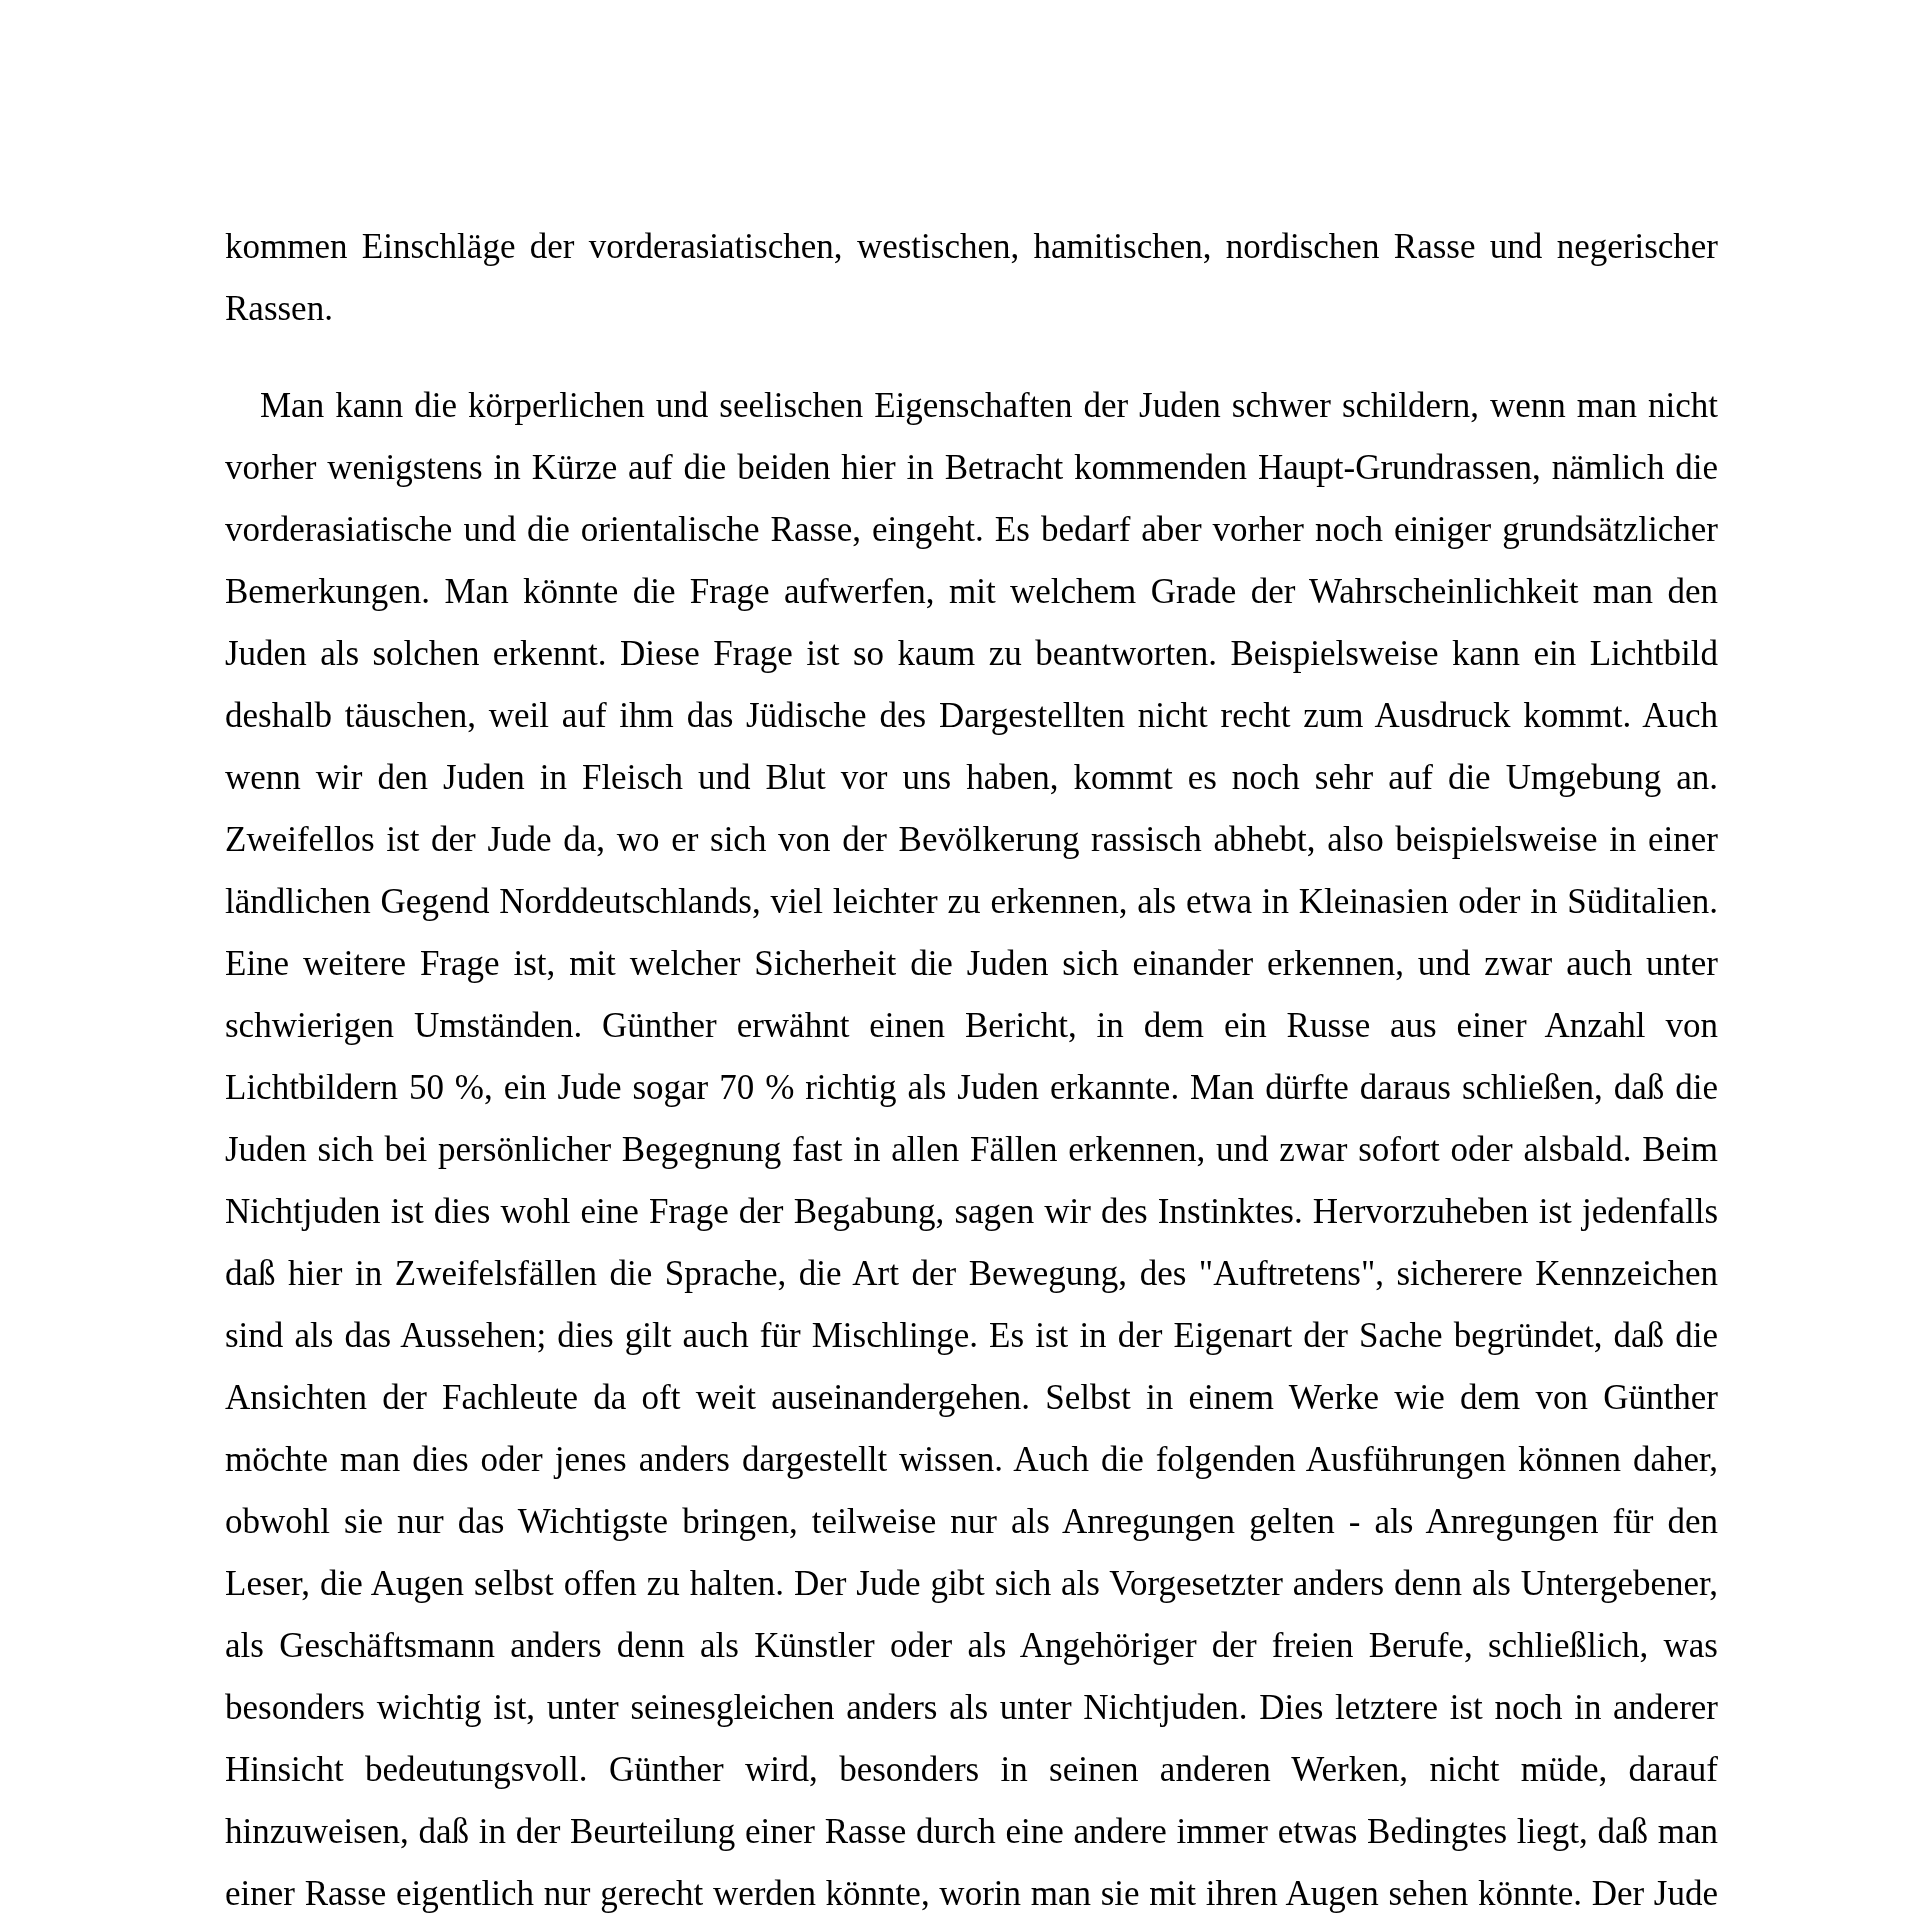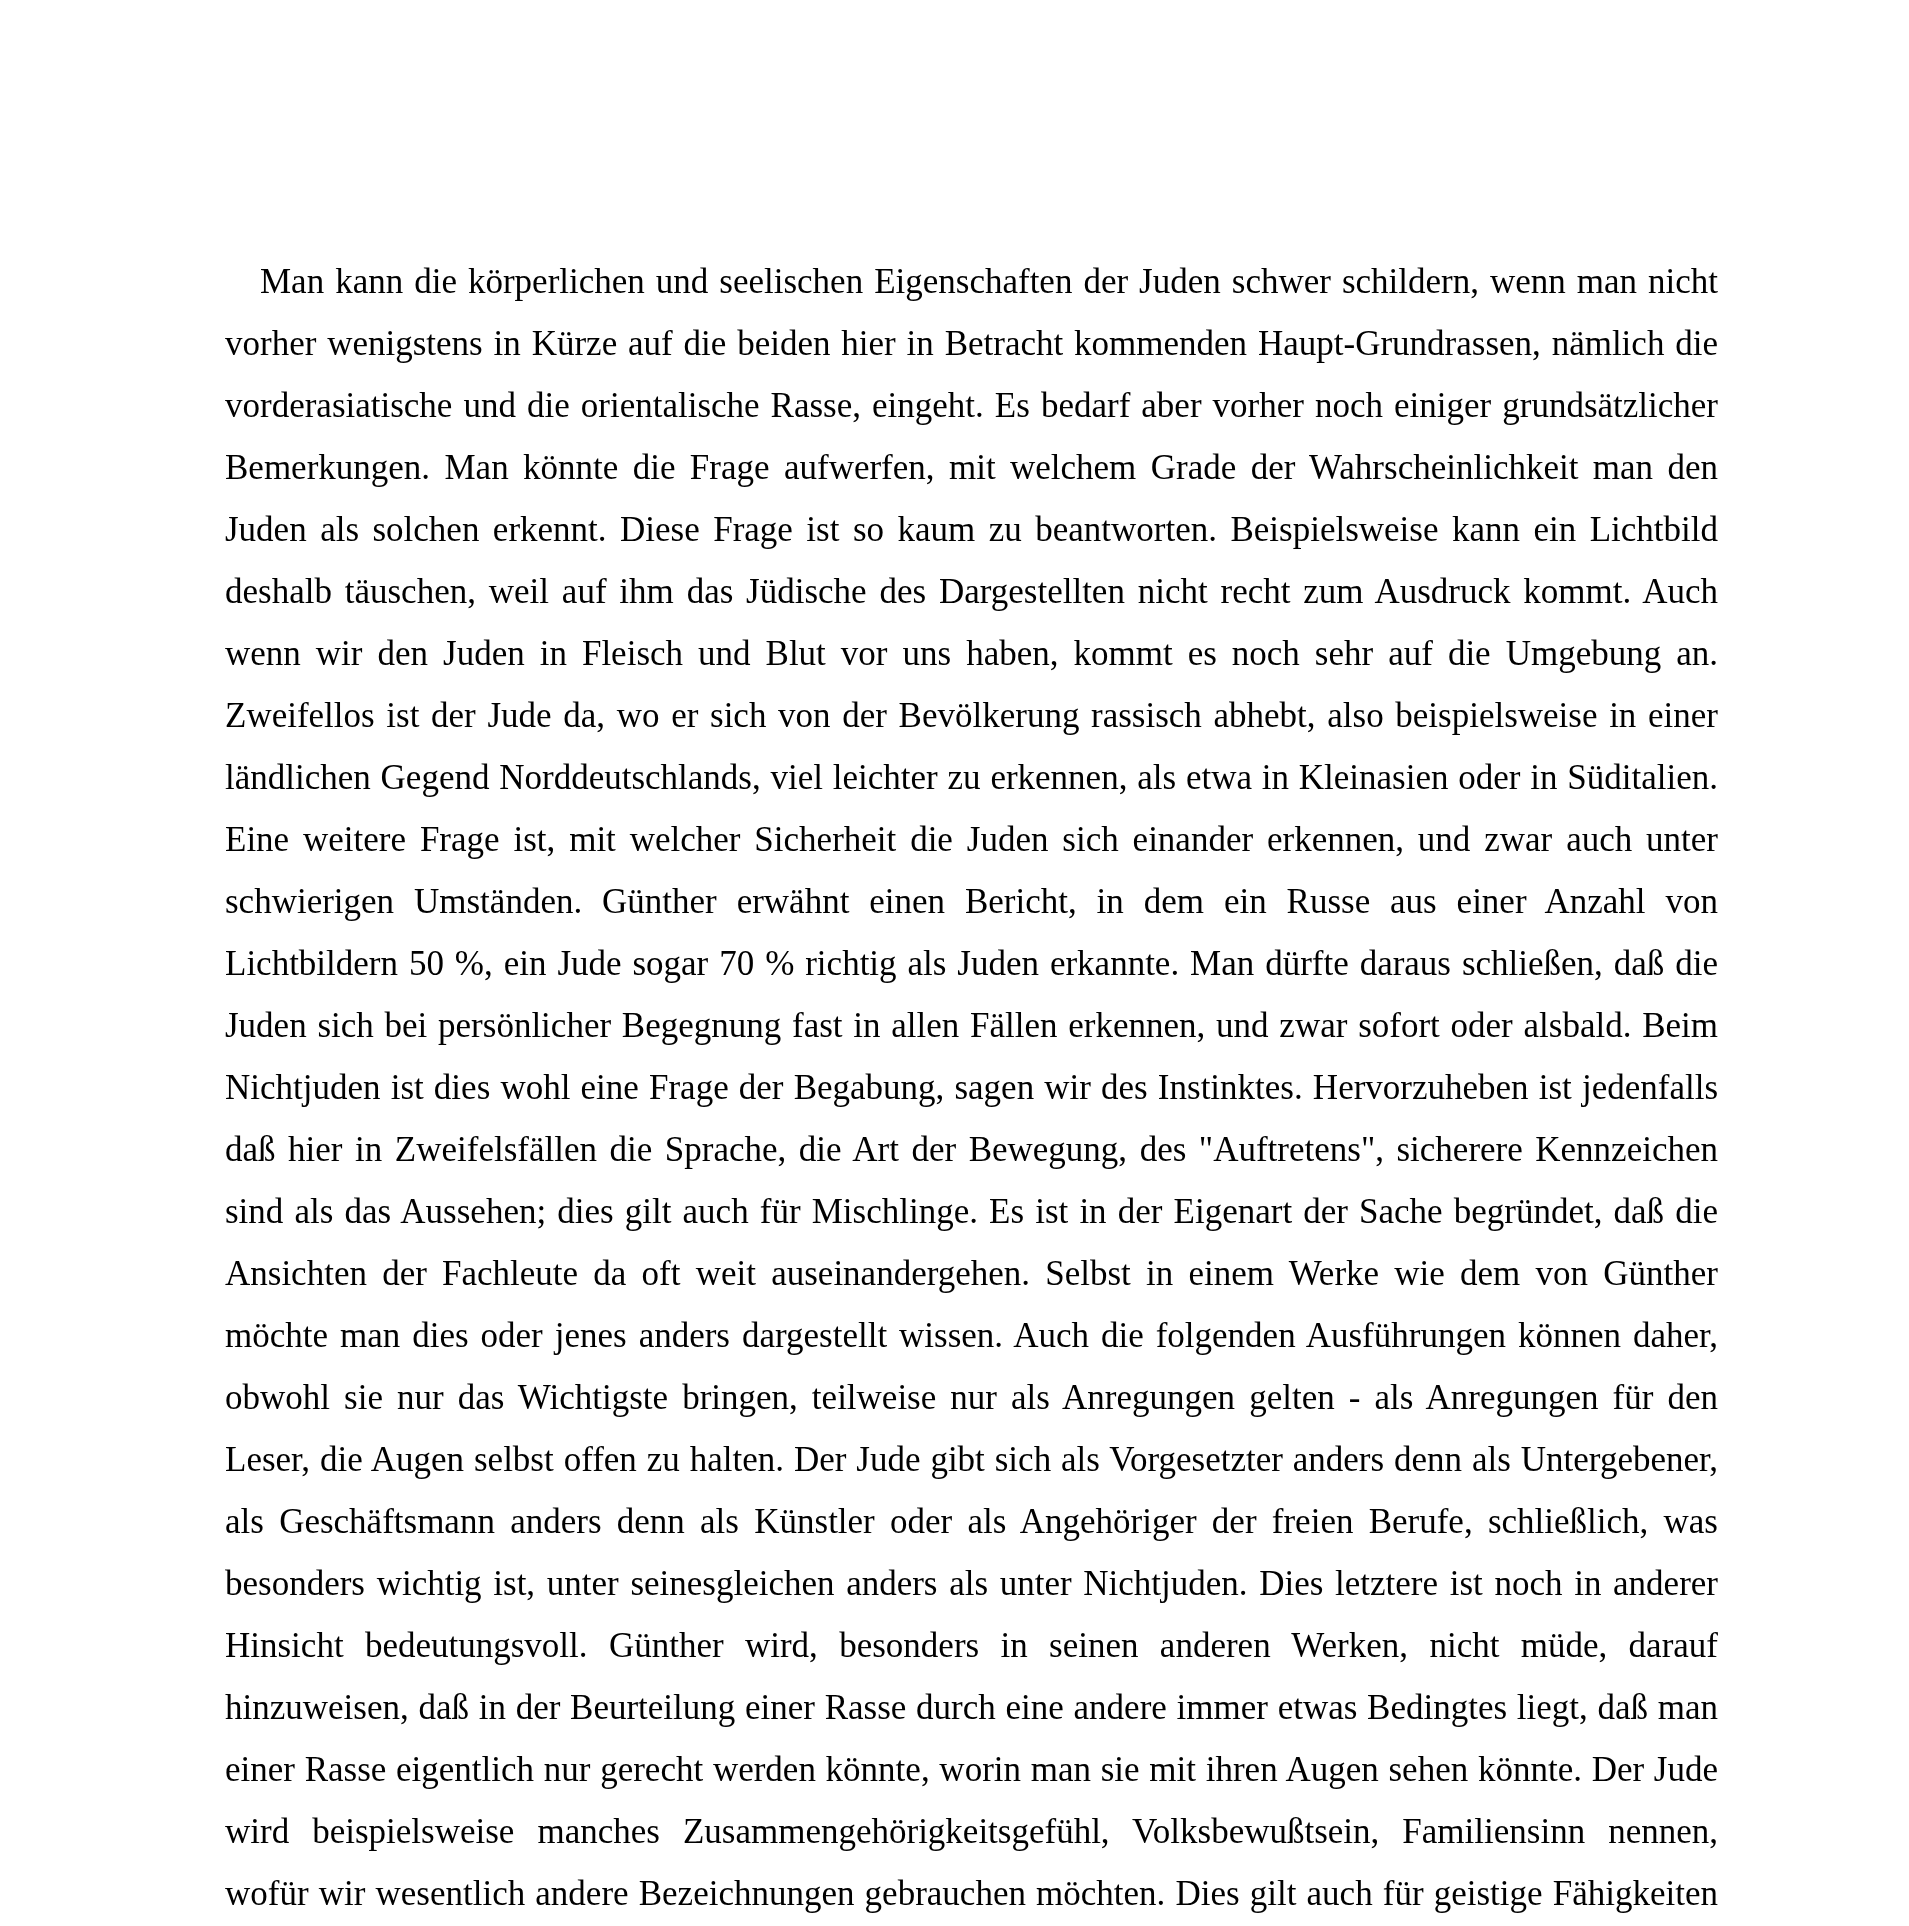--- a/index.html
+++ b/index.html
@@ -50,20 +50,21 @@
     text-indent: 35px;
   }
 </style>
 </head>
 <body>
 
 <div class="page">
 
   <div class="content">
 
+    <p class="para para-intro">kommen Einschläge der vorderasiatischen, westischen, hamitischen, nordischen Rasse und negerischer Rassen.</p>
 
     <div class="para-gap"></div>
 
     <p class="para para-body"><span>Man kann die körperlichen und seelischen Eigenschaften der Juden schwer schildern, wenn man nicht vorher wenigstens in Kürze auf die beiden hier in Betracht kommenden Haupt-Grundrassen, nämlich die vorderasiatische und die orientalische Rasse, eingeht. Es bedarf aber vorher noch einiger grundsätzlicher Bemerkungen. Man könnte die Frage aufwerfen, mit welchem Grade der Wahrscheinlichkeit man den Juden als solchen erkennt. Diese Frage ist so kaum zu beantworten. Beispielsweise kann ein Lichtbild deshalb täuschen, weil auf ihm das Jüdische des Dargestellten nicht recht zum Ausdruck kommt. Auch wenn wir den Juden in Fleisch und Blut vor uns haben, kommt es noch sehr auf die Umgebung an. Zweifellos ist der Jude da, wo er sich von der Bevölkerung rassisch abhebt, also beispielsweise in einer ländlichen Gegend Norddeutschlands, viel leichter zu erkennen, als etwa in Kleinasien oder in Süditalien. Eine weitere Frage ist, mit welcher Sicherheit die Juden sich einander erkennen, und zwar auch unter schwierigen Umständen. Günther erwähnt einen Bericht, in dem ein Russe aus einer Anzahl von Lichtbildern 50 %, ein Jude sogar 70 % richtig als Juden erkannte. Man dürfte daraus schließen, daß die Juden sich bei persönlicher Begegnung fast in allen Fällen erkennen, und zwar sofort oder alsbald. Beim Nichtjuden ist dies wohl eine Frage der Begabung, sagen wir des Instinktes. Hervorzuheben ist jedenfalls daß hier in Zweifelsfällen die Sprache, die Art der Bewegung, des "Auftretens", sicherere Kennzeichen sind als das Aussehen; dies gilt auch für Mischlinge. Es ist in der Eigenart der Sache begründet, daß die Ansichten der Fachleute da oft weit auseinandergehen. Selbst in einem Werke wie dem von Günther möchte man dies oder jenes anders dargestellt wissen. Auch die folgenden Ausführungen können daher, obwohl sie nur das Wichtigste bringen, teilweise nur als Anregungen gelten - als Anregungen für den Leser, die Augen selbst offen zu halten. Der Jude gibt sich als Vorgesetzter anders denn als Untergebener, als Geschäftsmann anders denn als Künstler oder als Angehöriger der freien Berufe, schließlich, was besonders wichtig ist, unter seinesgleichen anders als unter Nichtjuden. Dies letztere ist noch in anderer Hinsicht bedeutungsvoll. Günther wird, besonders in seinen anderen Werken, nicht müde, darauf hinzuweisen, daß in der Beurteilung einer Rasse durch eine andere immer etwas Bedingtes liegt, daß man einer Rasse eigentlich nur gerecht werden könnte, worin man sie mit ihren Augen sehen könnte. Der Jude wird beispielsweise manches Zusammengehörigkeitsgefühl, Volksbewußtsein, Familiensinn nennen, wofür wir wesentlich andere Bezeichnungen gebrauchen möchten. Dies gilt auch für geistige Fähigkeiten und körperliche Eigenschaften, z. B. für das Schönheitsbild, also die Ansichten über die Begriffe von schönen Menschen. Jüdische Selbstzeugnisse haben somit hier einen ganz besonderen Wert. Vielleicht darf man hieran noch eine Bemerkung knüpfen. Die Judenfrage ist eine sehr ernste Frage, deren Schwerpunkt aber nur mittelbar auf wirtschaftlichem Gebiete liegt, d.h. nur insoweit, als eine wirtschaftliche Macht zu Beeinflussung der Politik und Gesittung gebraucht werden kann, und nur insofern sind die Juden "unser Unglück". Man ziehe daher, wenn es um wirtschaftliche Fragen geht, die Judenfrage nicht in unnötiger Weise heran, sondern weise auf eine Wirtschaftsordnung hin, die das Wohl der Schaffenden begünstigt und Schacher, Spekulation, mobiles Kapital zurückdrängt und in Schranken hält</span></p>
 
   </div>
 
 </div>
 
 

